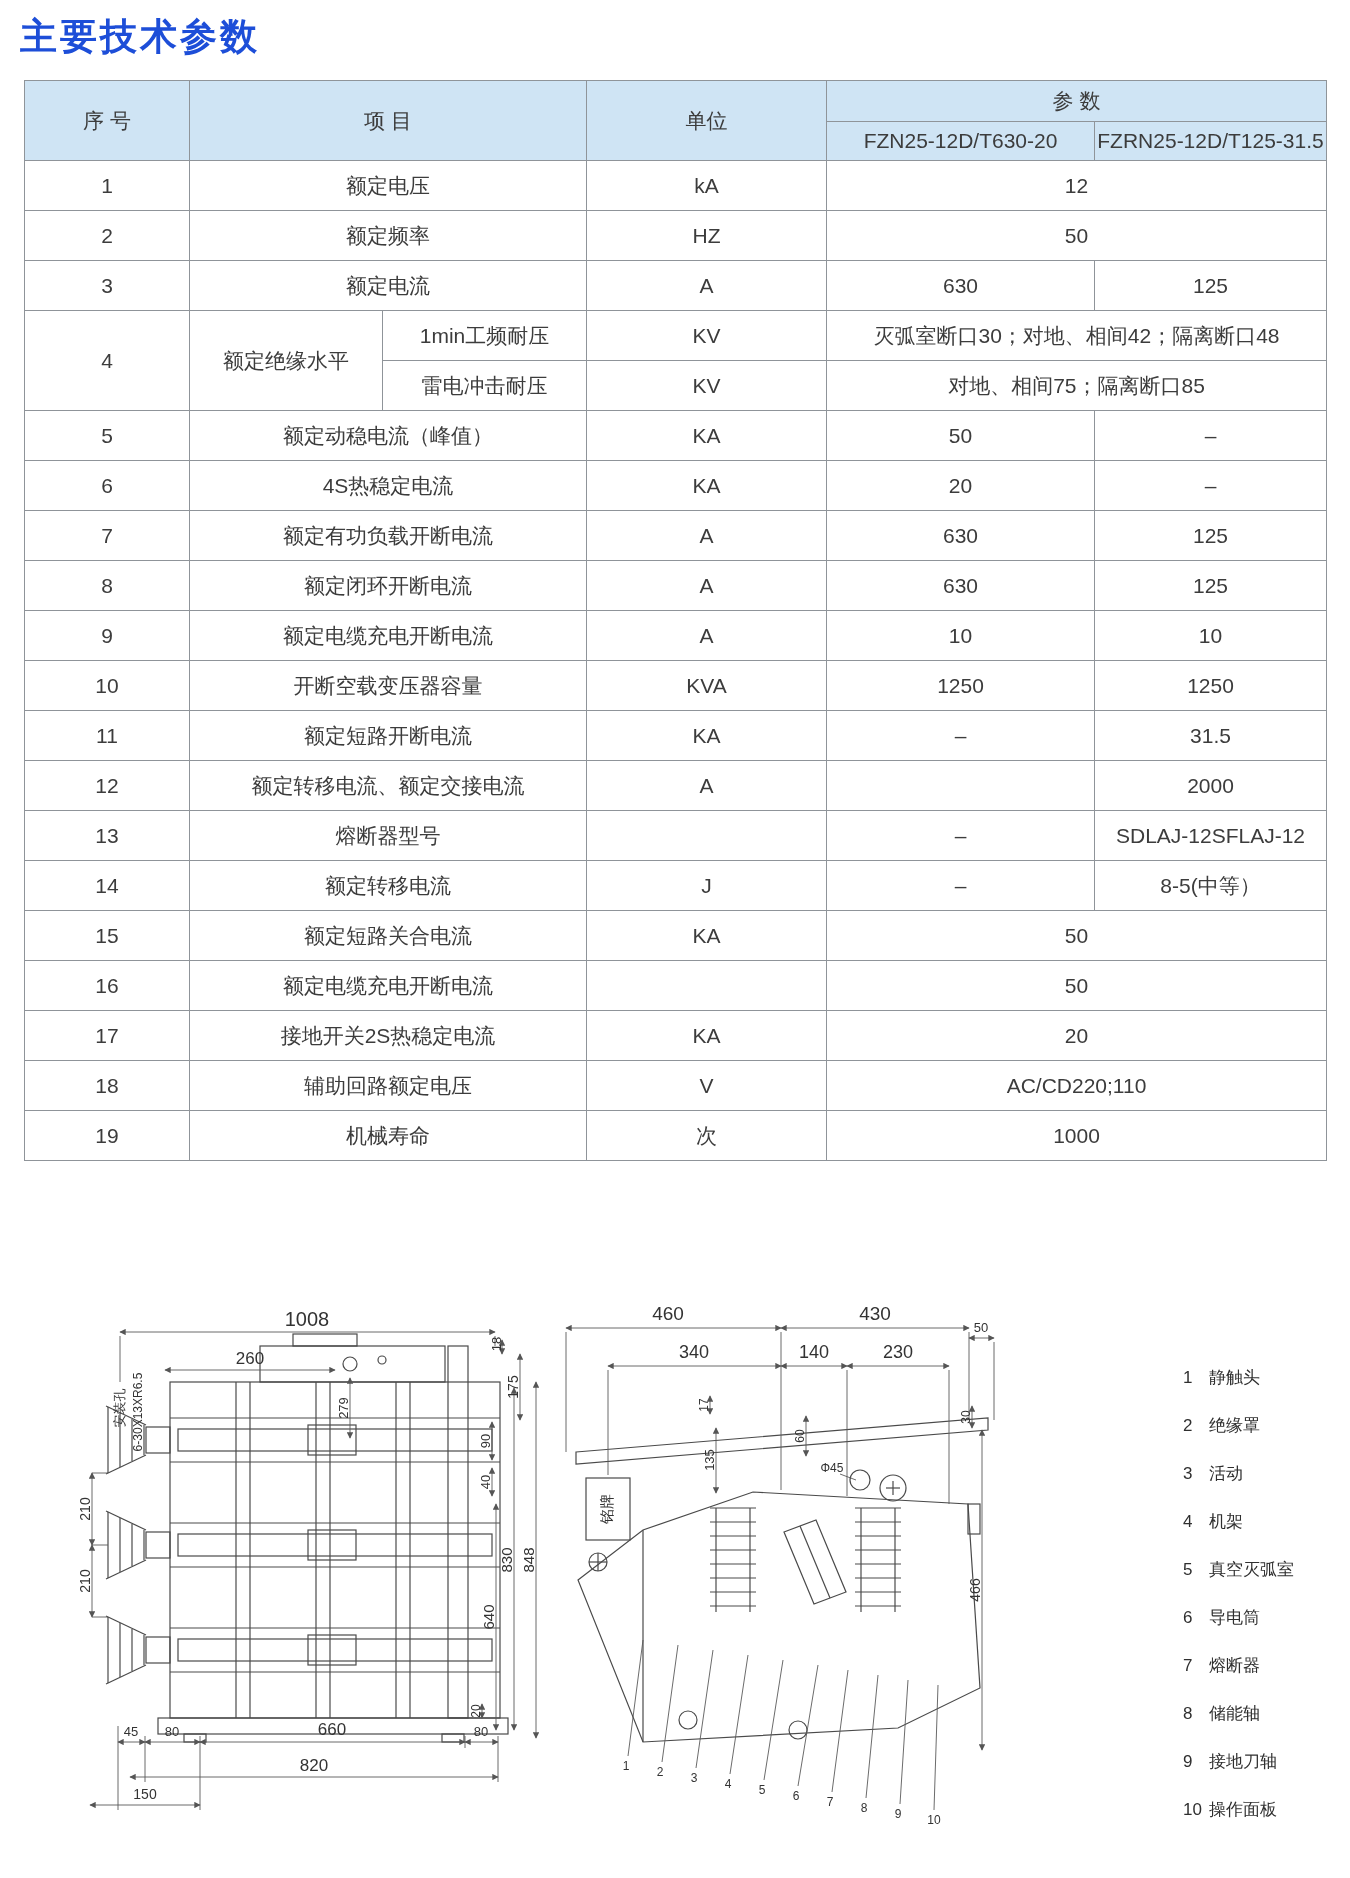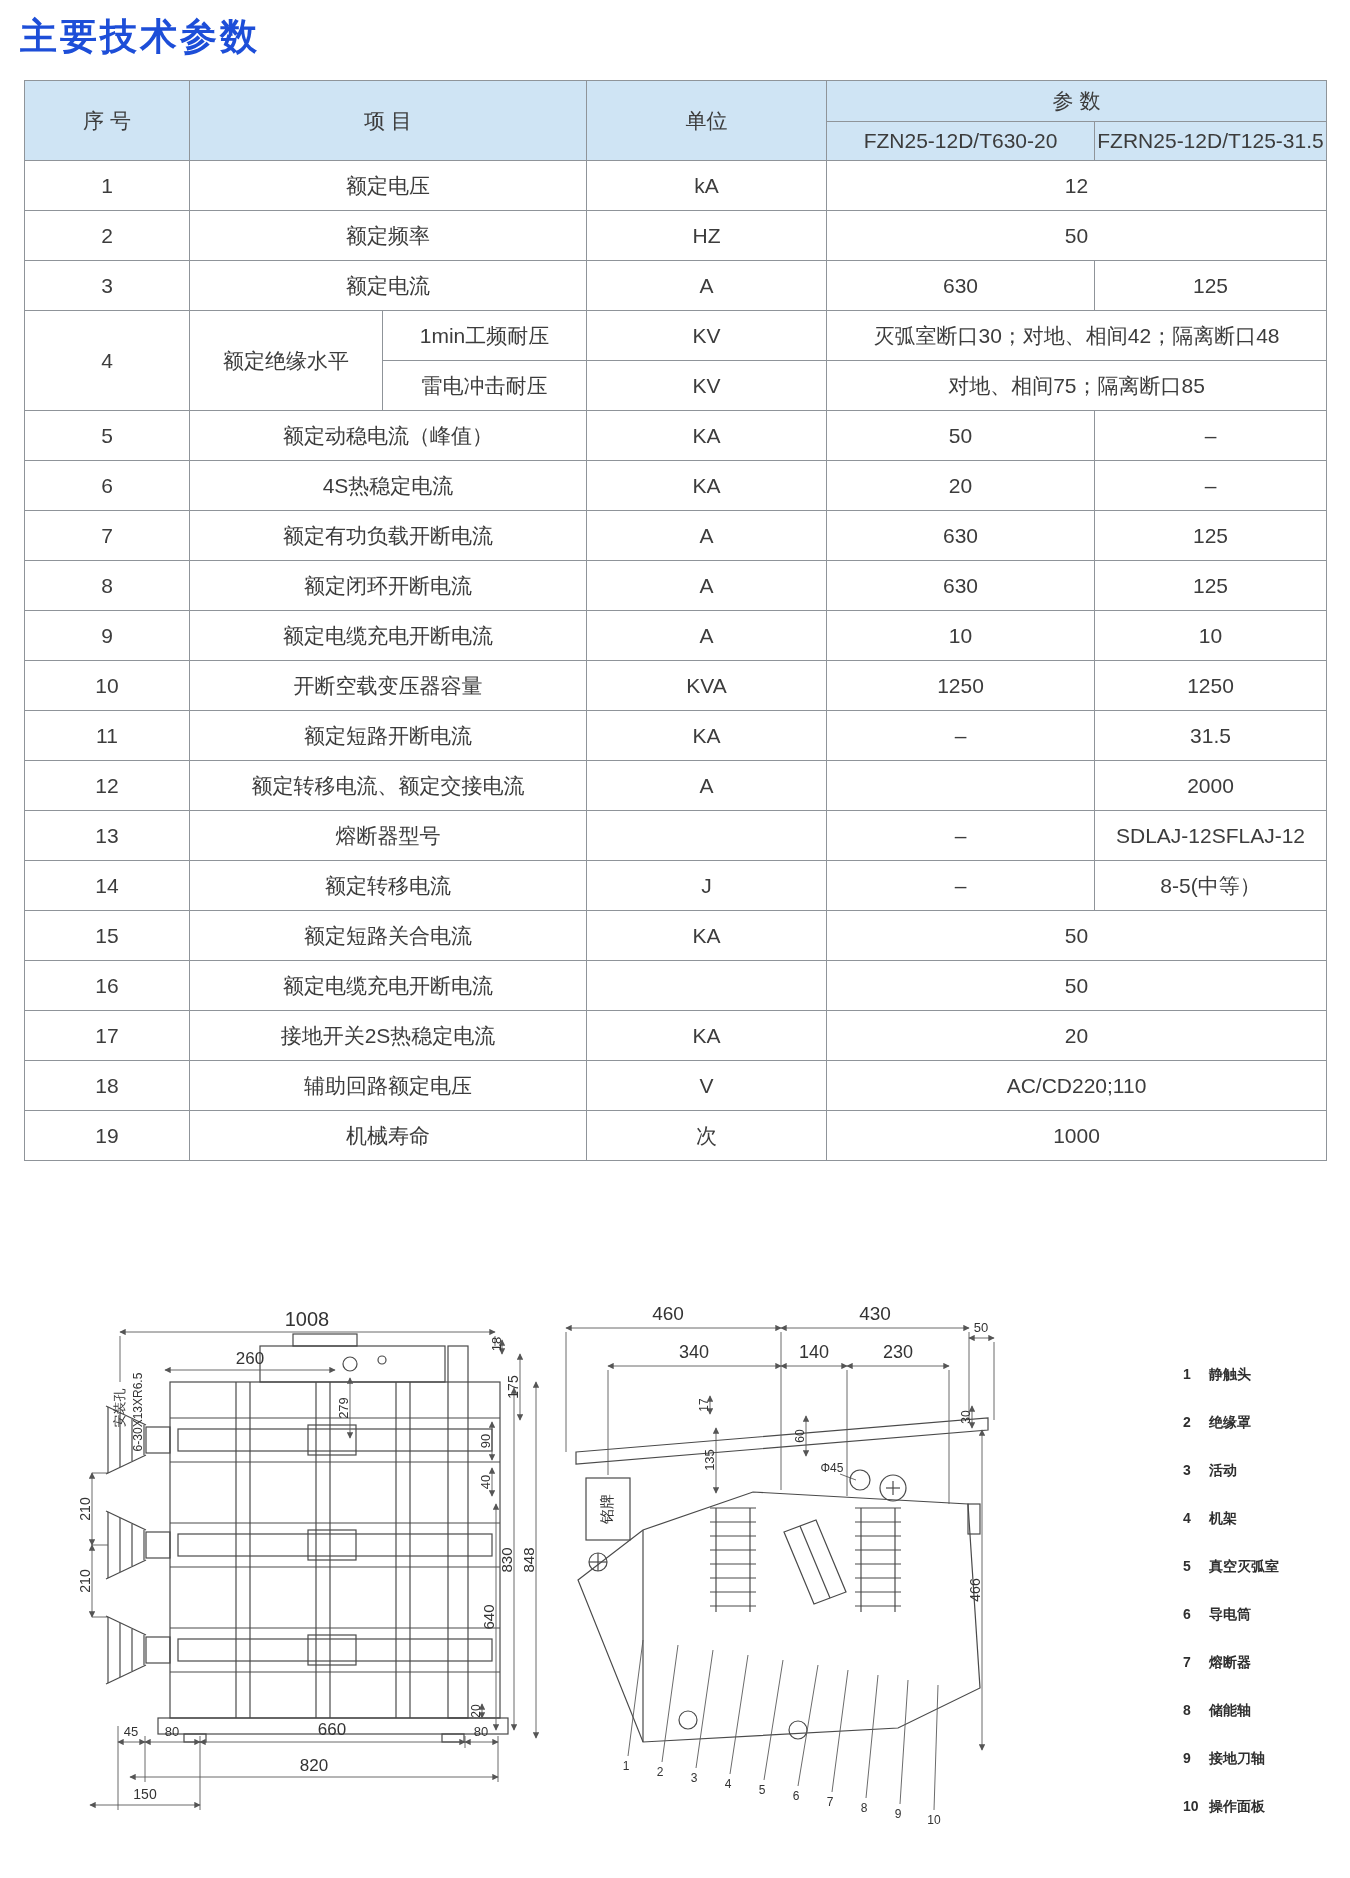--- a/index.html
+++ b/index.html
@@ -15,21 +15,21 @@
       color:#3c3c3c;font-size:21px;font-weight:normal;overflow:hidden;
       padding:0;line-height:1.2;}
   table.spec thead th{background:#cfe4f4;}
   tr.h1 th{height:40px;}
   tr.h2 th{height:38px;text-align:center;}
   table.spec tbody td{height:49px;background:#ffffff;}
   tr.blue td{background:#cfe6f7;}
   td.item{text-align:left;padding-left:36px;margin-top:43px;}
   td.subitem{text-align:left;padding-left:34px;}
   .legend{position:absolute;left:1183px;top:1366px;width:165px;}
-  .legend-item{height:48px;font-size:14px;color:#2f2f2f;white-space:nowrap;font-weight:bold;}
+  .legend-item{height:48px;font-size:17px;color:#2f2f2f;white-space:nowrap;}
   .legend-item .no{display:inline-block;min-width:26px;}
   svg text{font-family:"Liberation Sans",sans-serif;}
   .dwg{position:absolute;}
   #dwg-front{left:50px;top:1290px;}
   #dwg-side{left:548px;top:1290px;}
 </style>
 </head>
 <body>
 
 <div class="page">

